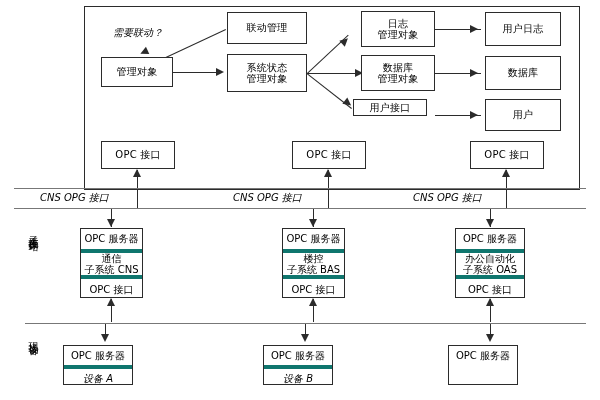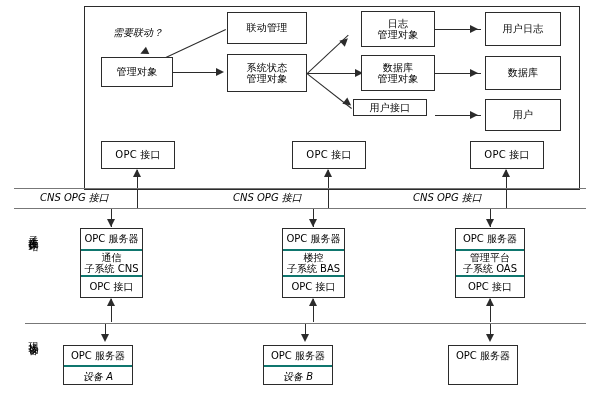--- a/index.html
+++ b/index.html
@@ -84,21 +84,21 @@
     box-sizing:border-box;
     border:1px solid #2b2b2b;
     background:#ffffff;
     display:flex;flex-direction:column;
   }
   .stack > div{
     flex:0 0 auto;
     display:flex;align-items:center;justify-content:center;
     text-align:left;font-size:10px;line-height:1.12;color:#000;
   }
-  .stack > div + div{border-top:2px solid #0f766e;}
+  .stack > div + div{border-top:4px solid #0f766e;}
   .stack .mid{flex:1 1 auto;flex-direction:column;}
 </style>
 </head>
 <body>
 
 <div id="canvas">
 
   <div class="frame" style="left:84px;top:6px;width:496px;height:184px;"></div>
 
   <div class="box" style="left:227px;top:12px;width:80px;height:32px;">联动管理</div>
@@ -198,21 +198,21 @@
     <div class="mid">
       <span>楼控</span>
       <span>子系统 BAS</span>
     </div>
     <div style="height:20px;">OPC 接口</div>
   </div>
 
   <div class="stack" style="left:455px;top:228px;width:70px;height:70px;">
     <div style="height:20px;">OPC 服务器</div>
     <div class="mid">
-      <span>管理平台</span>
+      <span>办公自动化</span>
       <span>子系统 OAS</span>
     </div>
     <div style="height:20px;">OPC 接口</div>
   </div>
 
   <div class="vline" style="left:111px;top:299px;height:23px;"></div>
   <div class="ah-up" style="left:107px;top:298px;"></div>
 
   <div class="vline" style="left:313px;top:299px;height:23px;"></div>
   <div class="ah-up" style="left:309px;top:298px;"></div>

